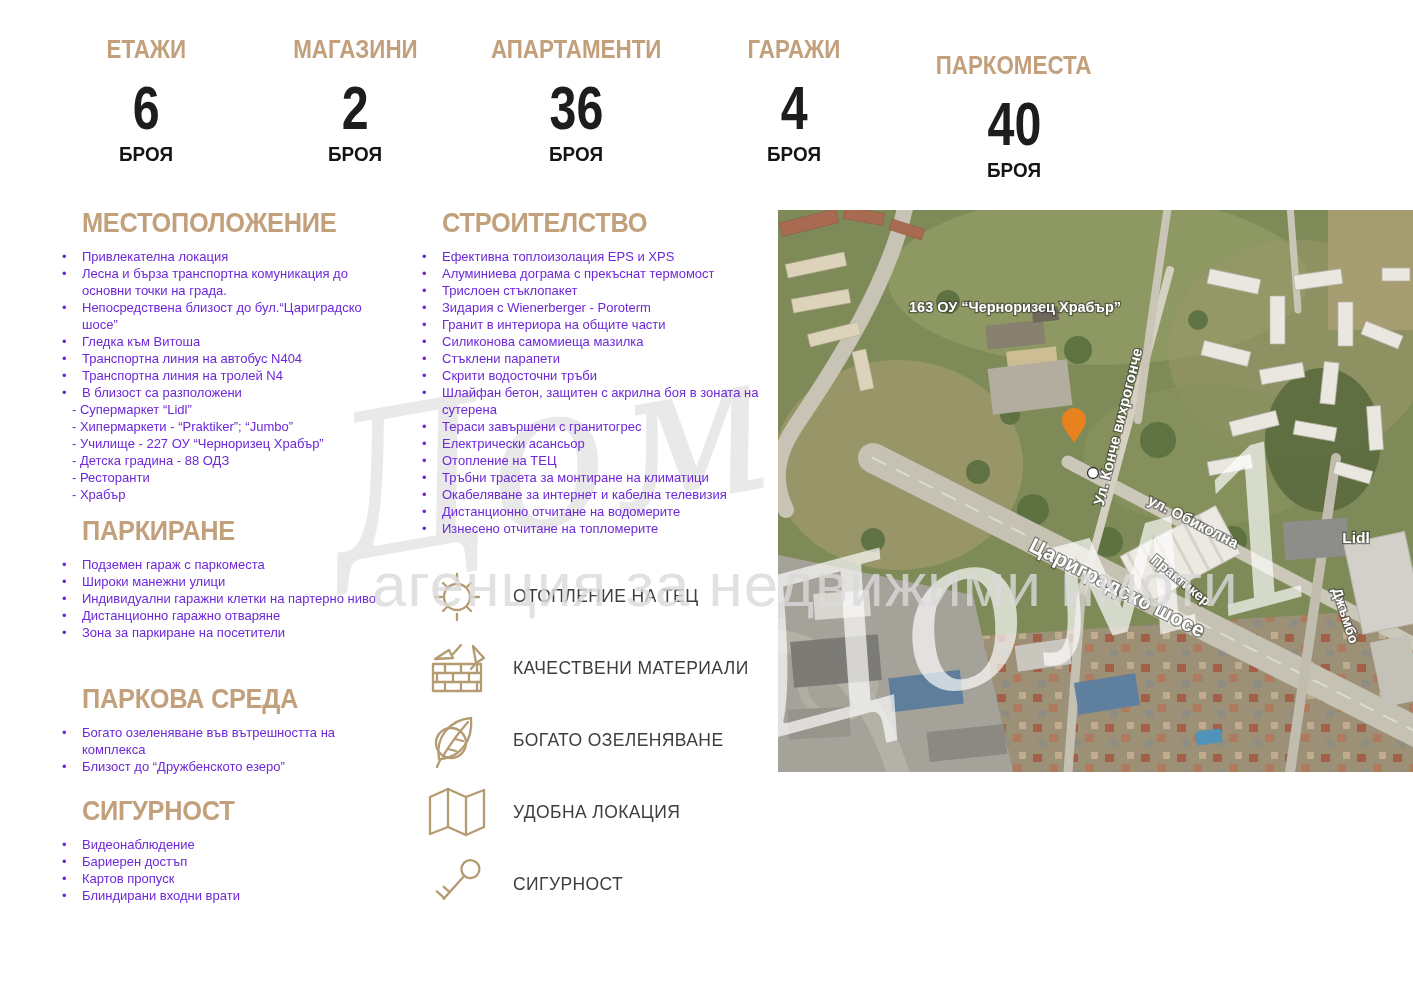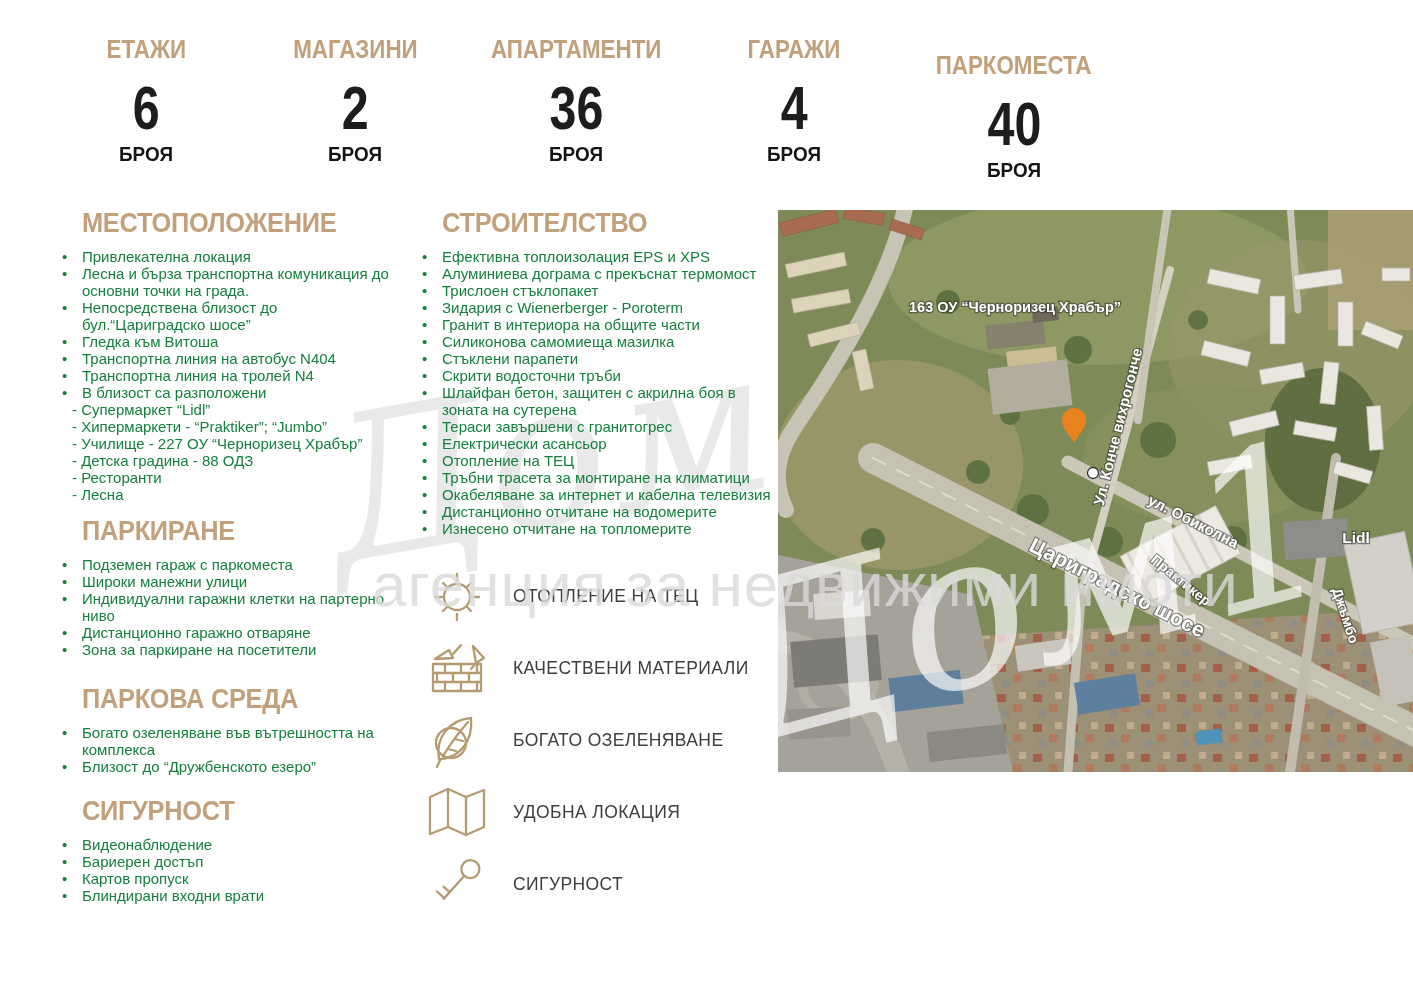--- a/index.html
+++ b/index.html
@@ -12,21 +12,21 @@
   .stat .num{font-size:62px;font-weight:bold;color:#1d1d1d;line-height:1;margin-top:12px;}
   .stat .unit{font-size:21px;font-weight:bold;color:#141414;margin-top:3px;}
   .sx86{display:inline-block;transform:scaleX(.86);transform-origin:center;}
   .sx78{display:inline-block;transform:scaleX(.78);transform-origin:center;}
   .sx90{display:inline-block;transform:scaleX(.90);transform-origin:center;}
 
   
   .sec{position:absolute;z-index:2;margin-top:8px;}
   .sec h2{font-size:27px;font-weight:bold;color:#c3a07c;margin:0 0 9px 27px;
           transform:scaleX(.94);transform-origin:left;white-space:nowrap;letter-spacing:-.3px;}
-  .sec ul{list-style:none;margin:0;padding:0;font-size:15px;line-height:17px;color:#15803d;}
+  .sec ul{list-style:none;margin:0;padding:0;font-size:13px;line-height:17px;color:#6d28d9;}
   .sec li{position:relative;padding-left:27px;}
   .sec li.b::before{content:"•";position:absolute;left:7px;top:0;}
   .sec li.sub{padding-left:17px;}
 
   
   #features{position:absolute;left:415px;top:560px;width:370px;z-index:2;}
   .feat{display:flex;align-items:center;height:72px;}
   .feat .ic{width:64px;margin-left:10px;display:flex;justify-content:center;}
   .feat .flabel{margin-left:24px;font-size:17.5px;color:#3e3e3e;letter-spacing:.4px;}
   .ficon{stroke:#b59b72;fill:none;stroke-width:2.3;stroke-linecap:round;stroke-linejoin:round;}
@@ -85,21 +85,21 @@
       <li class="b">Непосредствена близост до бул.“Цариградско шосе”</li>
       <li class="b">Гледка към Витоша</li>
       <li class="b">Транспортна линия на автобус N404</li>
       <li class="b">Транспортна линия на тролей N4</li>
       <li class="b">В близост са разположени</li>
       <li class="sub">- Супермаркет “Lidl”</li>
       <li class="sub">- Хипермаркети - “Praktiker”; “Jumbo”</li>
       <li class="sub">- Училище - 227 ОУ “Черноризец Храбър”</li>
       <li class="sub">- Детска градина - 88 ОДЗ</li>
       <li class="sub">- Ресторанти</li>
-      <li class="sub">- Лесна</li>
+      <li class="sub">- Храбър</li>
     </ul>
   </div>
 
   <div class="sec" style="left:415px;top:200px;width:358px;">
     <h2>СТРОИТЕЛСТВО</h2>
     <ul>
       <li class="b">Ефективна топлоизолация EPS и XPS</li>
       <li class="b">Алуминиева дограма с прекъснат термомост</li>
       <li class="b">Трислоен стъклопакет</li>
       <li class="b">Зидария с Wienerberger - Poroterm</li>

